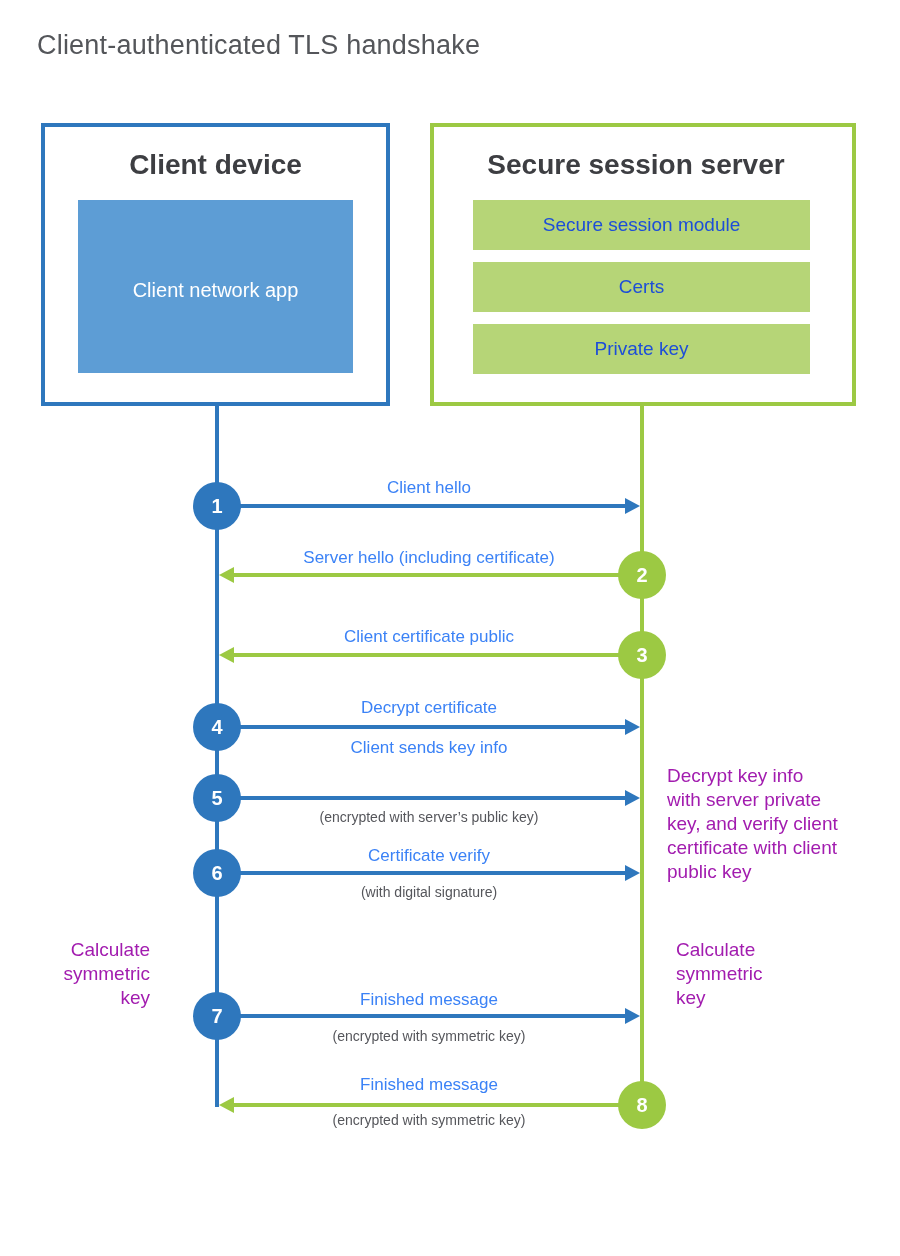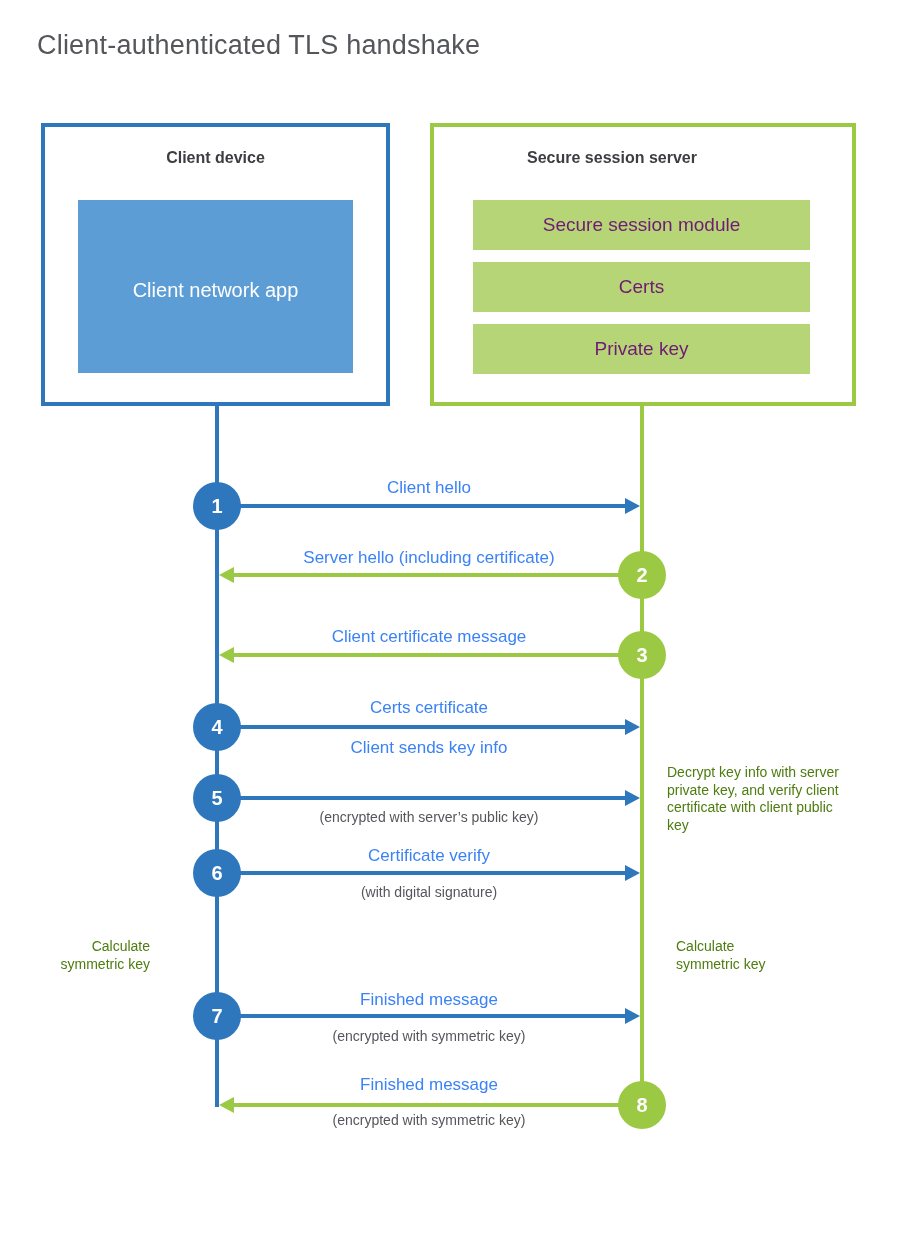--- a/index.html
+++ b/index.html
@@ -16,34 +16,34 @@
   #page-title {
     left: 37px; top: 30px; width: 700px;
     font-size: 27px; font-weight: 300; color: #54565a;
     letter-spacing: 0.2px;
   }
   
   .entity-box { border-style: solid; border-width: 4px; background: #ffffff; }
   #client-box  { left: 41px;  top: 123px; width: 341px; height: 275px; border-color: #2e77bd; }
   #server-box  { left: 430px; top: 123px; width: 418px; height: 275px; border-color: #9cc943; }
   .entity-title {
-    top: 149px; font-size: 16px; font-weight: bold; color: #3d3e42;
+    top: 149px; font-size: 28px; font-weight: bold; color: #3d3e42;
     text-align: center;
   }
   #client-title { left: 41px;  width: 349px; }
-  #server-title { left: 406px; width: 412px; }
+  #server-title { left: 430px; width: 412px; }
   #client-app {
     left: 78px; top: 200px; width: 275px; height: 173px;
     background: #5d9dd5; color: #ffffff; font-size: 20px; line-height: 1.45;
     display: flex; align-items: center; justify-content: center; text-align: center;
   }
   #client-app .inner { width: 200px; margin-top: 7px; }
   .server-bar {
     left: 473px; width: 337px; height: 50px;
-    background: #b6d577; color: #701a75; font-size: 19px;
+    background: #b6d577; color: #1d4ed8; font-size: 19px;
     display: flex; align-items: center; justify-content: center; text-align: center;
   }
   
   .v-line { width: 4px; }
   #client-line { left: 215px; top: 402px; height: 705px; background: #2e77bd; }
   #server-line { left: 640px; top: 402px; height: 726px; background: #9cc943; }
   
   .h-line { height: 4px; }
   .h-line.blue  { background: #2e77bd; }
   .h-line.green { background: #9cc943; }
@@ -58,21 +58,21 @@
   .step-circle.blue  { background: #2e77bd; }
   .step-circle.green { background: #9cc943; }
   .msg-label {
     left: 217px; width: 424px; text-align: center;
     font-size: 17px; color: #3b82f6;
   }
   .msg-sub {
     left: 217px; width: 424px; text-align: center;
     font-size: 14px; color: #55565b;
   }
-  .side-note { font-size: 14px; color: #4d7c0f; line-height: 1.26; }
+  .side-note { font-size: 19px; color: #a21caf; line-height: 1.26; }
   #note-decrypt { left: 667px; top: 764px; width: 172px; text-align: left; }
   #note-calc-left  { left: 50px;  top: 938px; width: 100px; text-align: right; }
   #note-calc-right { left: 676px; top: 938px; width: 120px; text-align: left; }
 </style>
 </head>
 <body>
 
 <div id="canvas">
 
   <div class="abs" id="page-title">Client-authenticated TLS handshake</div>
@@ -105,28 +105,28 @@
     <span>1</span>
   </div>
 
   <div class="abs msg-label" style="top:548px;">Server hello (including certificate)</div>
   <div class="abs h-line green" style="left:232px; top:573px; width:410px;"></div>
   <div class="abs arrhead left" style="left:219px; top:567px;"></div>
   <div class="abs step-circle green" style="left:618px; top:551px;">
     <span>2</span>
   </div>
 
-  <div class="abs msg-label" style="top:627px;">Client certificate message</div>
+  <div class="abs msg-label" style="top:627px;">Client certificate public</div>
   <div class="abs h-line green" style="left:232px; top:653px; width:410px;"></div>
   <div class="abs arrhead left" style="left:219px; top:647px;"></div>
   <div class="abs step-circle green" style="left:618px; top:631px;">
     <span>3</span>
   </div>
 
-  <div class="abs msg-label" style="top:698px;">Certs certificate</div>
+  <div class="abs msg-label" style="top:698px;">Decrypt certificate</div>
   <div class="abs h-line blue" style="left:217px; top:725px; width:412px;"></div>
   <div class="abs arrhead right" style="left:625px; top:719px;"></div>
   <div class="abs step-circle blue" style="left:193px; top:703px;">
     <span>4</span>
   </div>
 
   <div class="abs msg-label" style="top:738px;">Client sends key info</div>
   <div class="abs h-line blue" style="left:217px; top:796px; width:412px;"></div>
   <div class="abs arrhead right" style="left:625px; top:790px;"></div>
   <div class="abs step-circle blue" style="left:193px; top:774px;">

